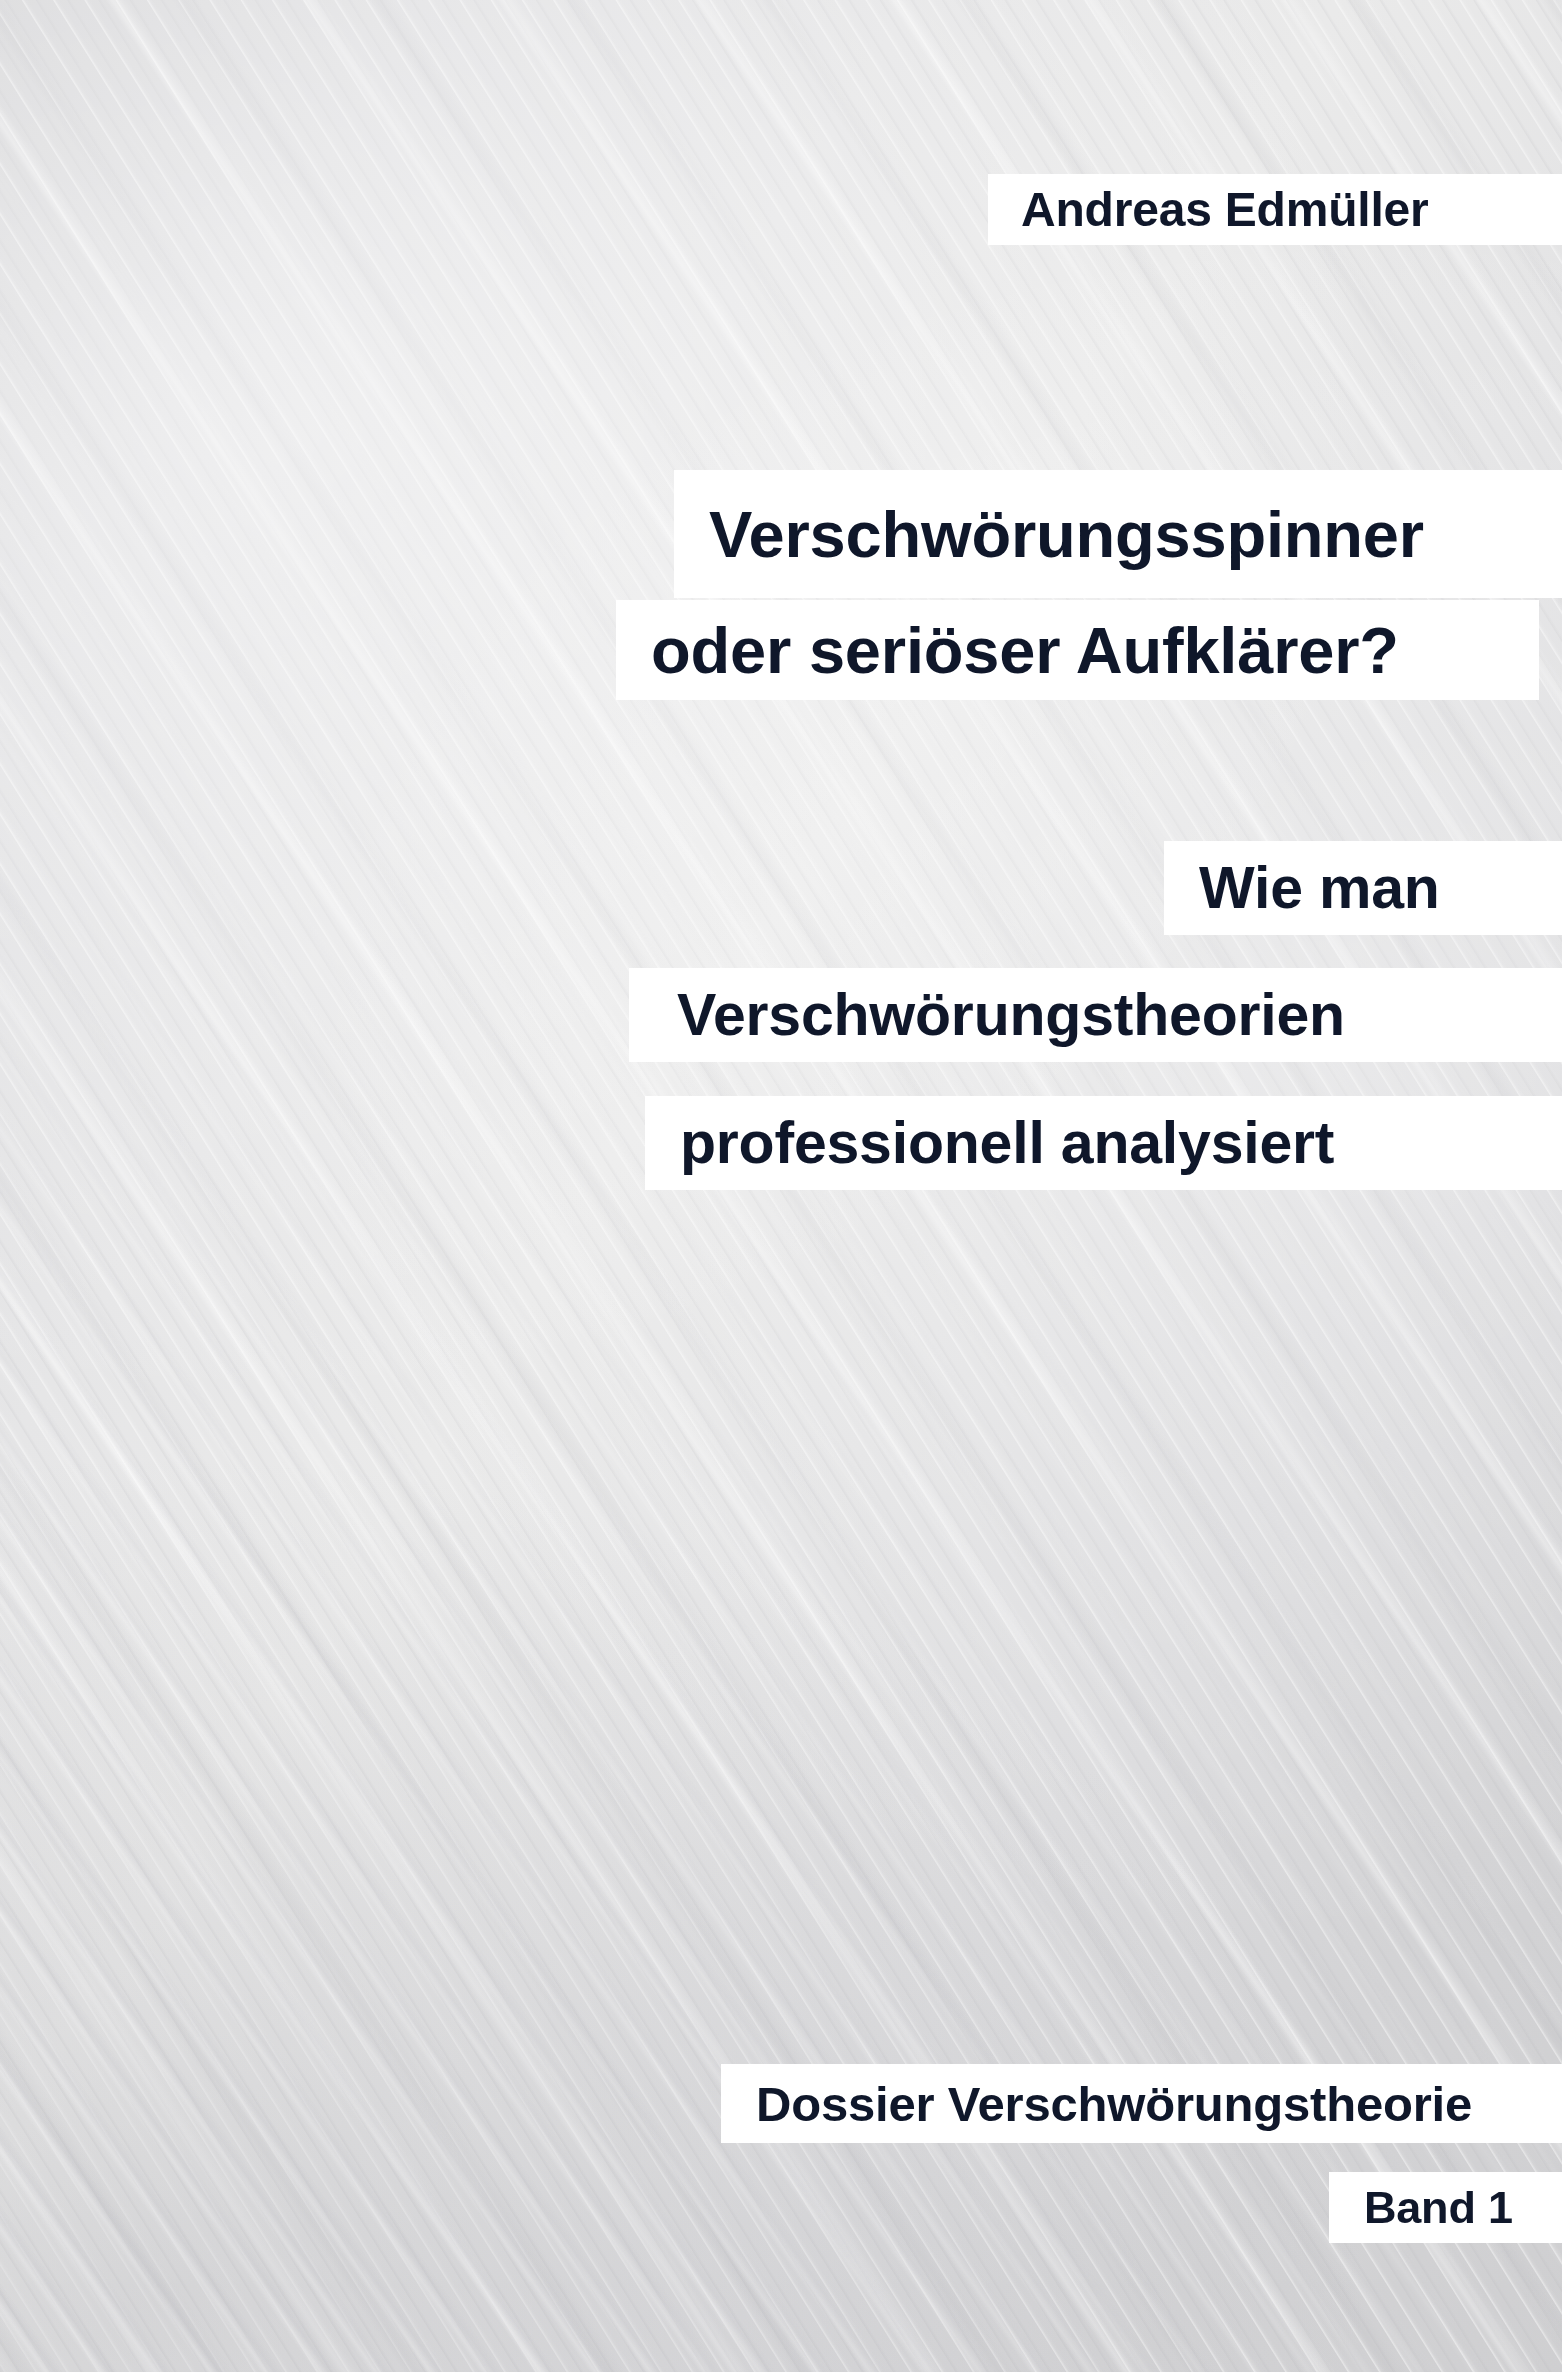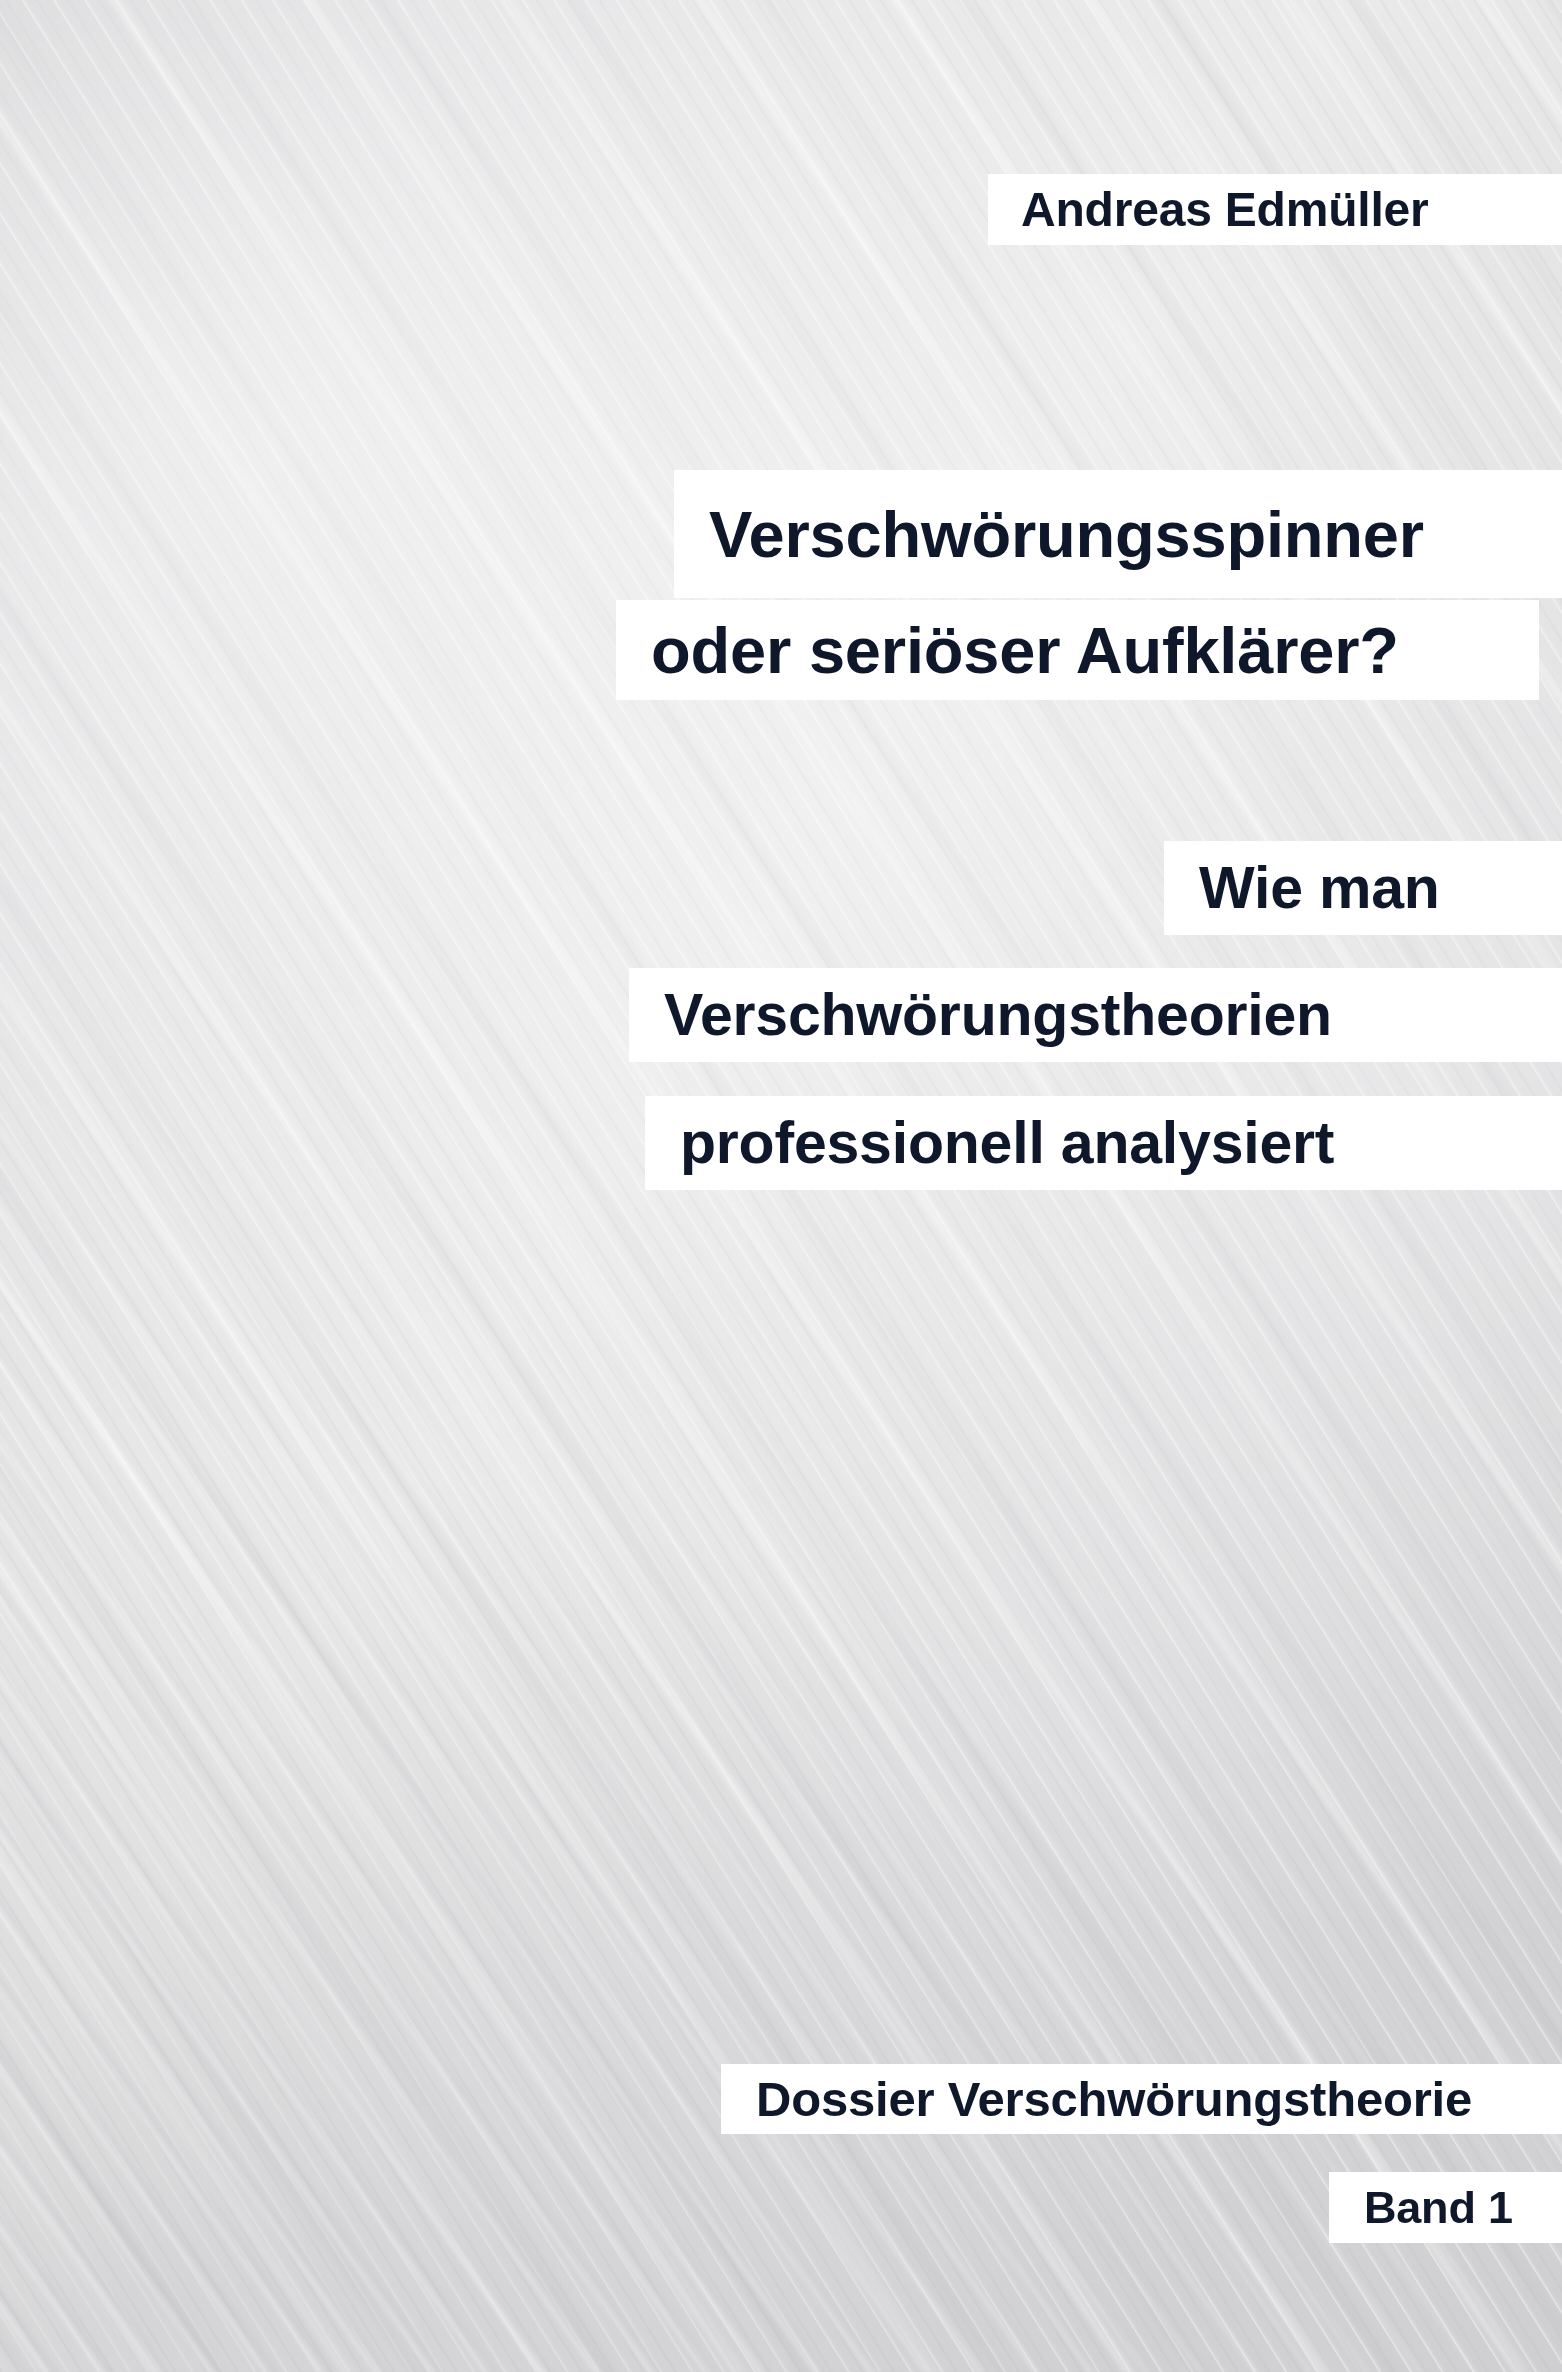--- a/index.html
+++ b/index.html
@@ -138,34 +138,34 @@
   
   .plate-sub-1 {
     left:1164px; top:841px;
     width:398px; height:94px;
     padding-left:35px;
     font-size:59px;
   }
   .plate-sub-2 {
     left:629px; top:968px;
     width:933px; height:94px;
-    padding-left:35px;
+    padding-left:48px;
     font-size:59px;
   }
   .plate-sub-3 {
     left:645px; top:1096px;
     width:917px; height:94px;
     padding-left:35px;
     font-size:59px;
   }
 
   
   .plate-series {
     left:721px; top:2064px;
-    width:841px; height:70px;
+    width:841px; height:79px;
     padding-left:35px;
     font-size:49px;
   }
   .plate-volume {
     left:1329px; top:2172px;
     width:233px; height:71px;
     padding-left:35px;
     font-size:45px;
   }
 </style>

